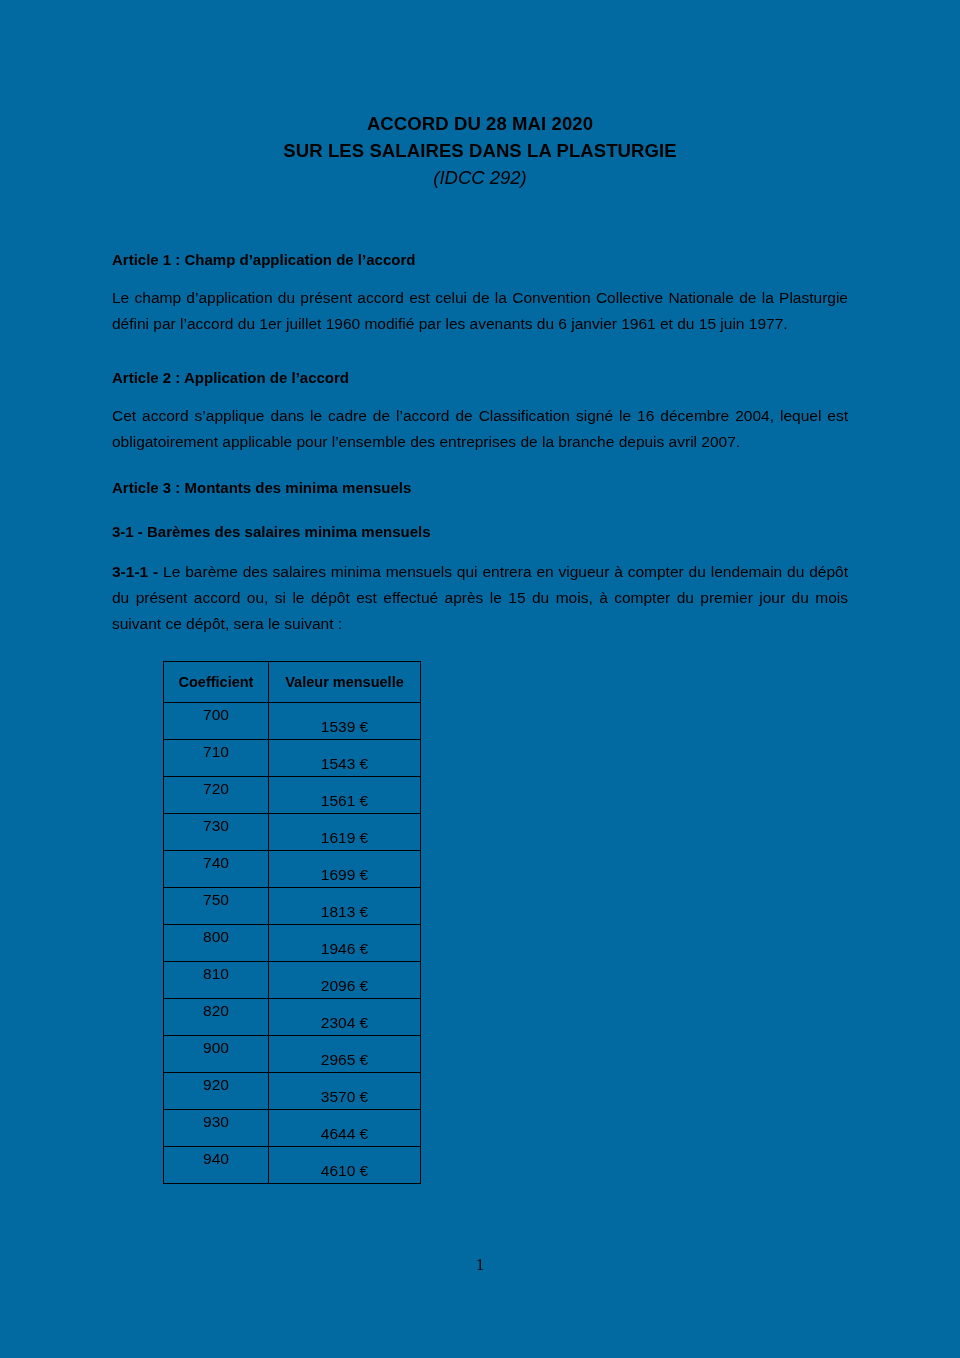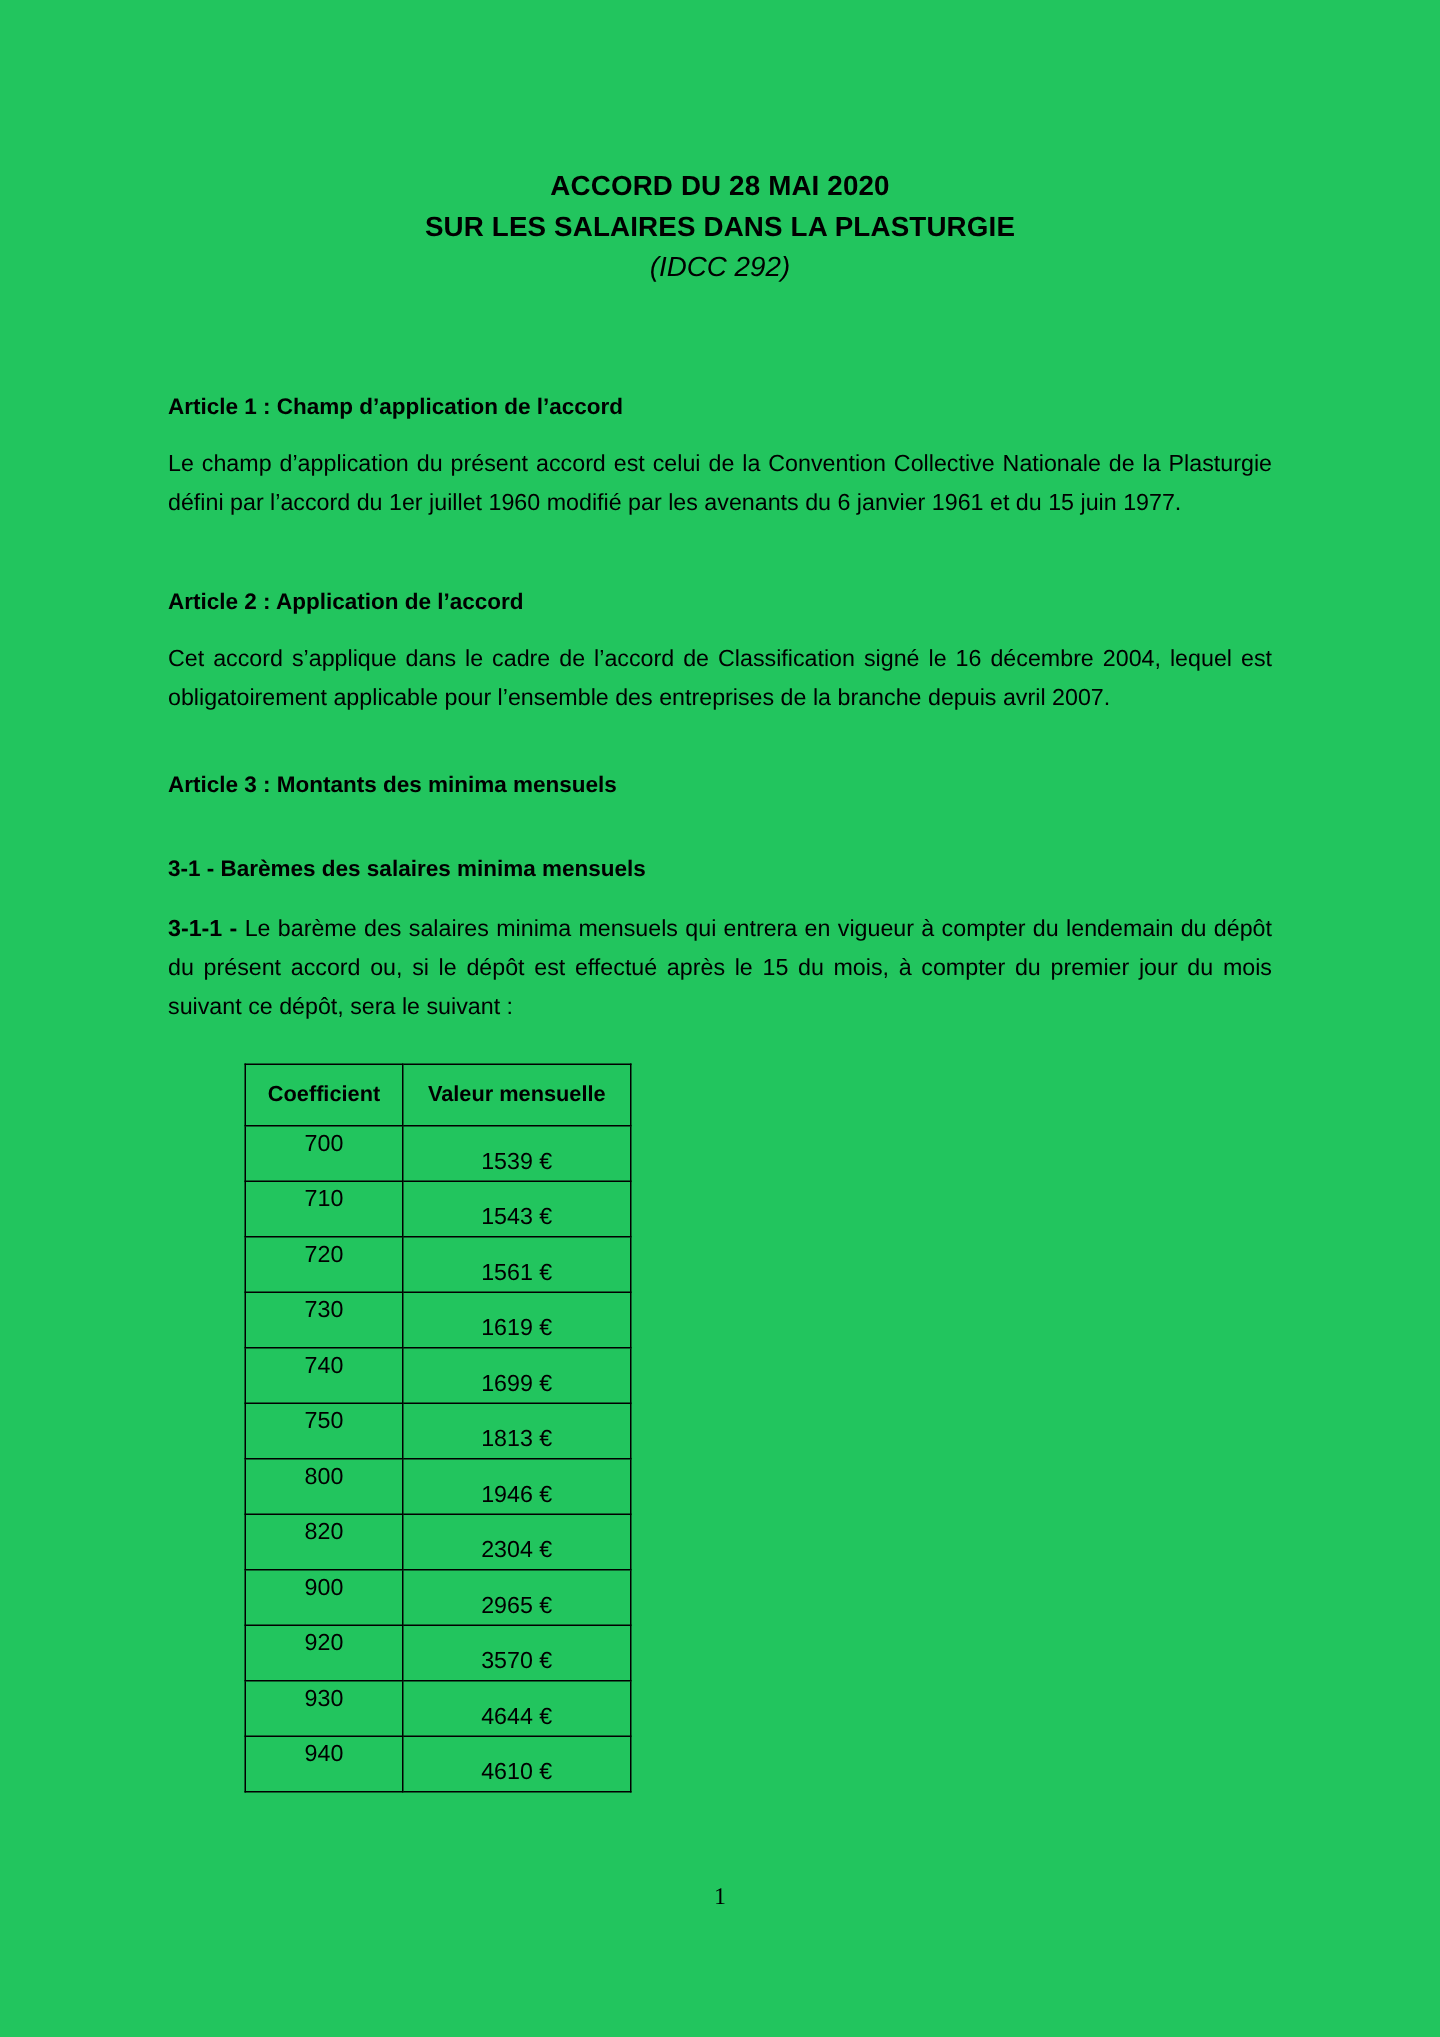--- a/index.html
+++ b/index.html
@@ -9,21 +9,21 @@
   }
   body {
     font-family: "Liberation Sans", sans-serif;
     color: #000000;
     -webkit-font-smoothing: antialiased;
   }
   .page {
     position: relative;
     width: 960px;
     height: 1358px;
-    background: #22c55e;
+    background: #0369a1;
     box-sizing: border-box;
     overflow: hidden;
   }
   .content {
     position: absolute;
     left: 112px;
     top: 0;
     width: 736px;
   }
 
@@ -43,21 +43,20 @@
     font-weight: normal;
     font-style: italic;
     line-height: 27px;
   }
 
   
   .heading {
     font-size: 15px;
     font-weight: bold;
     line-height: 22px;
-    margin-top: 12px;
   }
   .para {
     font-size: 15.5px;
     line-height: 26px;
     text-align: justify;
     text-justify: inter-word;
   }
   .para b {
     font-weight: bold;
   }
@@ -187,20 +186,24 @@
             </tr>
             <tr>
               <td class="coef">750</td>
               <td class="val">1813 €</td>
             </tr>
             <tr>
               <td class="coef">800</td>
               <td class="val">1946 €</td>
             </tr>
             <tr>
+              <td class="coef">810</td>
+              <td class="val">2096 €</td>
+            </tr>
+            <tr>
               <td class="coef">820</td>
               <td class="val">2304 €</td>
             </tr>
             <tr>
               <td class="coef">900</td>
               <td class="val">2965 €</td>
             </tr>
             <tr>
               <td class="coef">920</td>
               <td class="val">3570 €</td>

